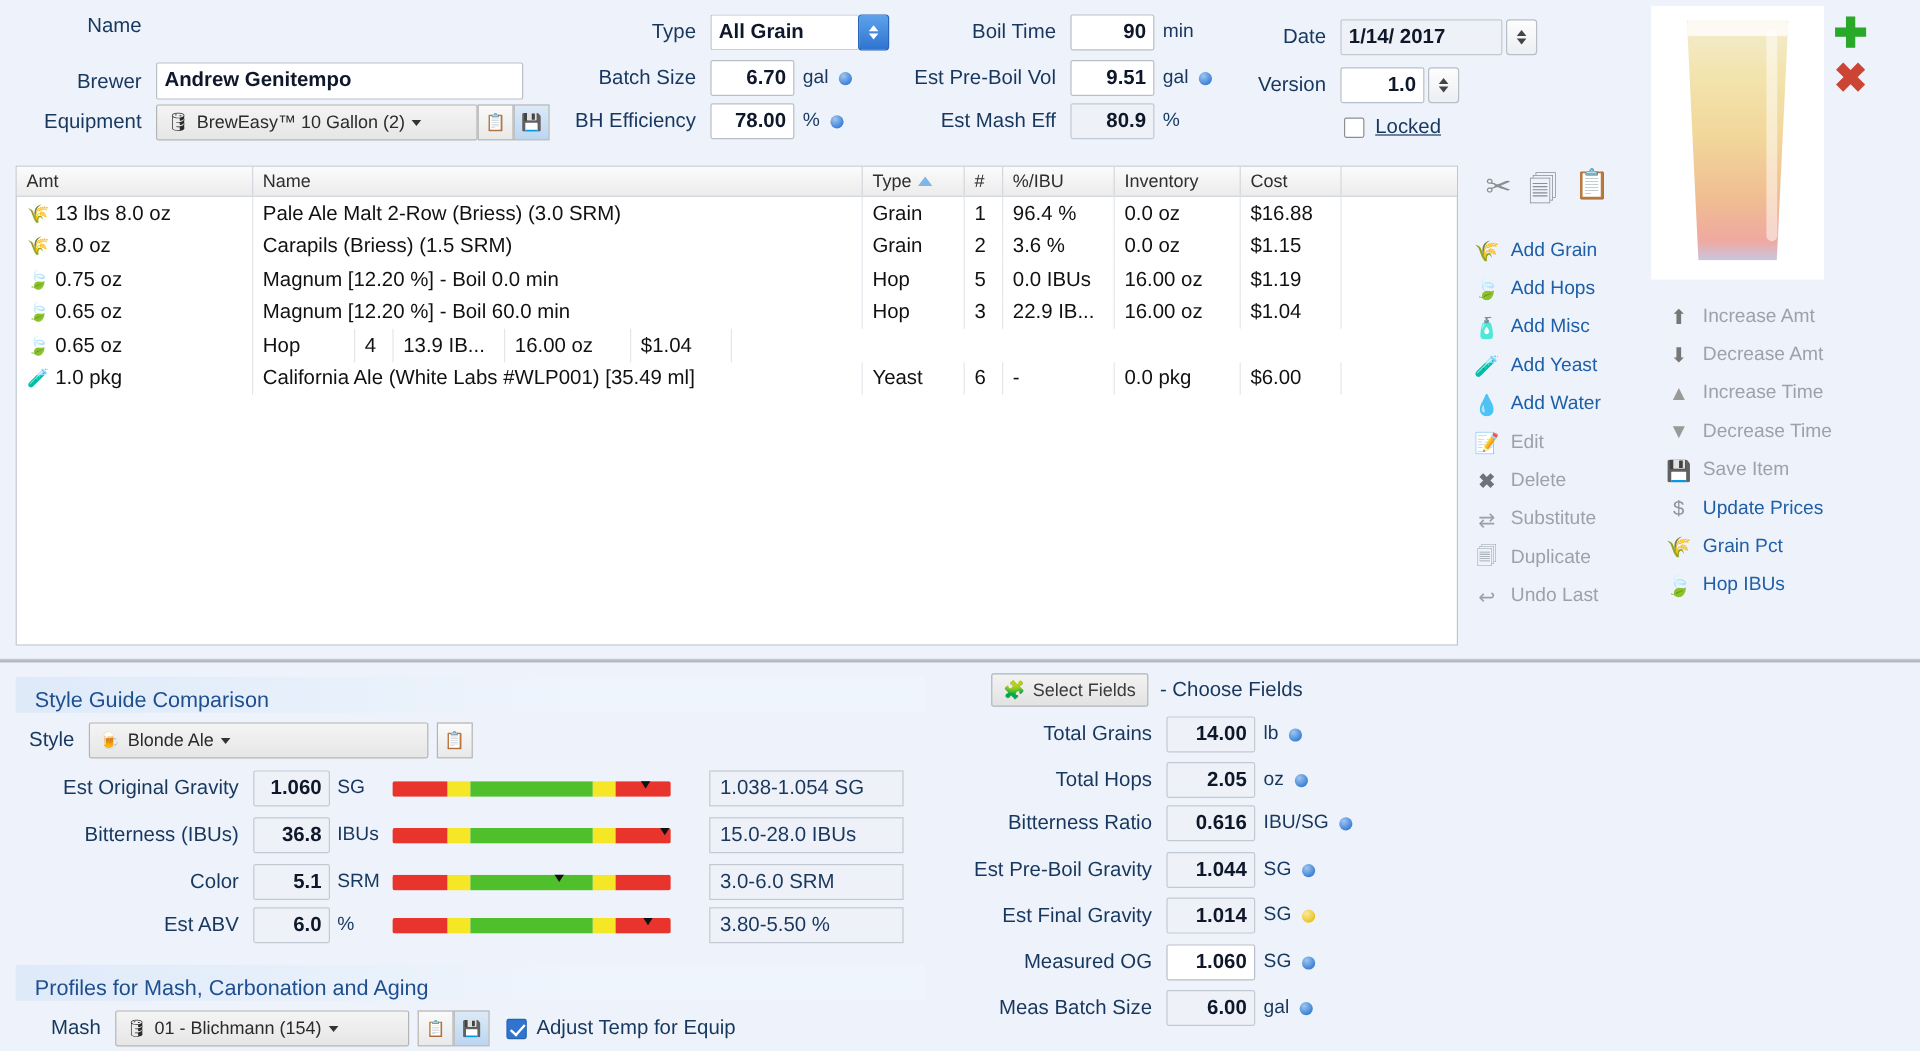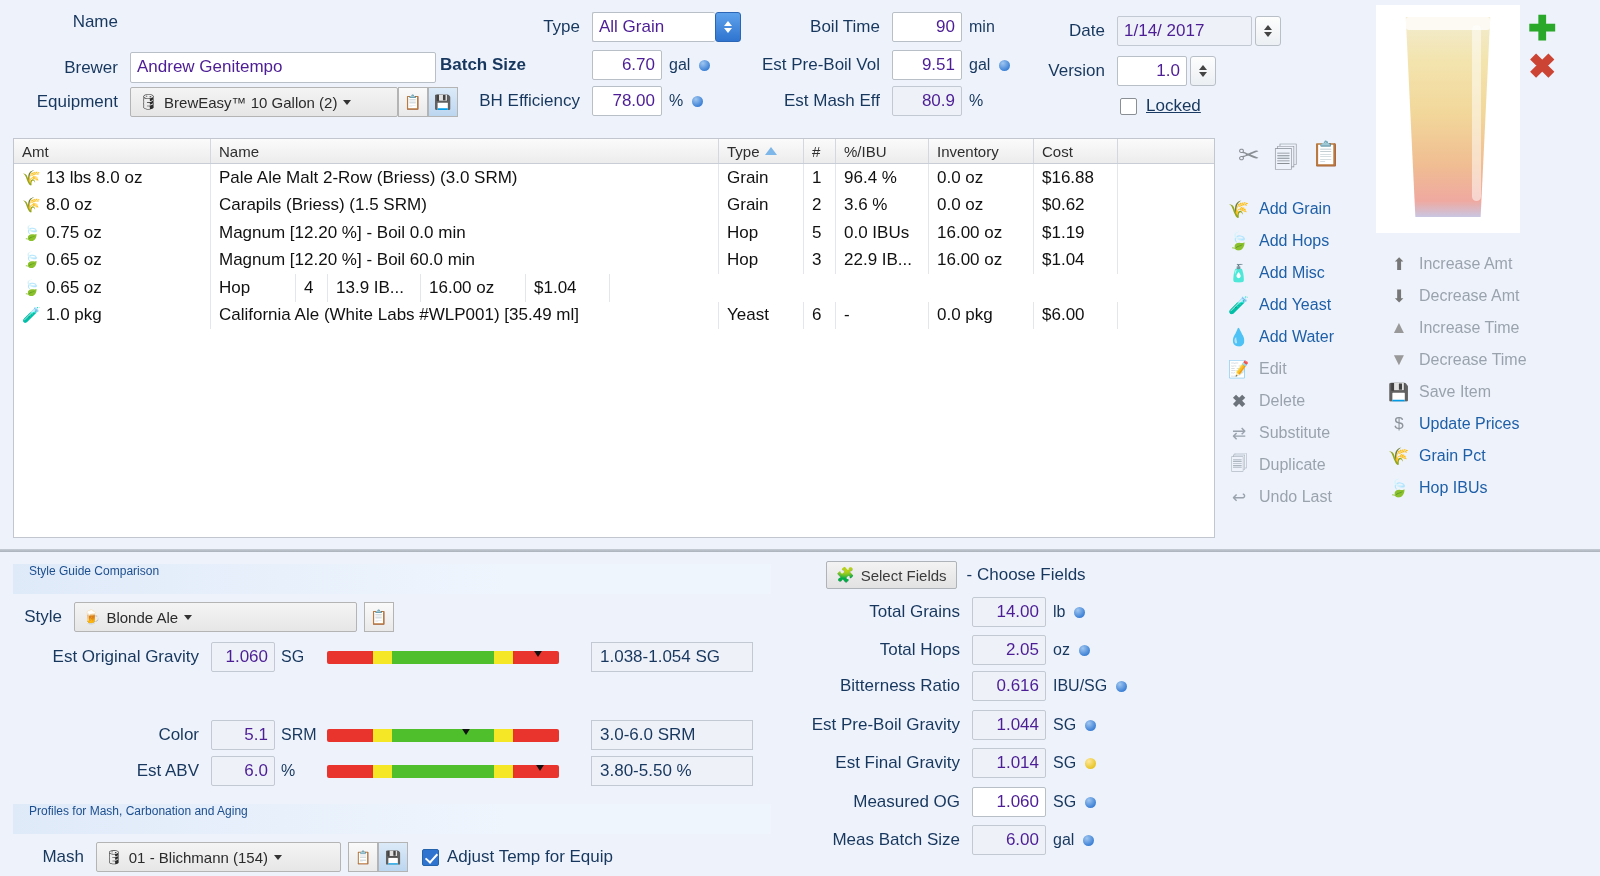--- a/index.html
+++ b/index.html
@@ -11,23 +11,24 @@
     color: #1b3a63;
     -webkit-font-smoothing: antialiased;
   }
   .app { position: relative; width: 1600px; height: 876px; }
 
   
   .lbl { font-size: 17px; color: #17375e; white-space: nowrap; }
   .unit { font-size: 16px; color: #17375e; }
   .fld {
     background: #fff; border: 1px solid #b9bfc7; border-radius: 2px;
-    font-size: 17px; color: #4c1d95; text-align: right;
+    font-size: 17px; color: #0f172a; text-align: right;
     padding: 3px 6px 4px 6px; height: 30px; line-height: 22px;
     font-family: "Liberation Sans", sans-serif;
+    font-weight: bold;
   }
   .fld.ro { background: #eef2f8; border-color: #c3c9d2; }
   .fld.left { text-align: left; }
   .dot { width: 11px; height: 11px; border-radius: 50%; display: inline-block;
          background: radial-gradient(circle at 35% 30%, #9fc6f0, #3f82d6 70%); }
   .dot.yellow { background: radial-gradient(circle at 35% 30%, #ffe89a, #e8c52a 70%); }
 
   
   .hdr { position: absolute; left: 0; top: 0; width: 1365px; height: 128px; }
   .row { position: absolute; display: flex; align-items: center; }
@@ -100,21 +101,21 @@
     border-radius: 0 0 14px 14px;
   }
   .glass .foam { position:absolute;left:6%;right:6%;top:0;height:13px;background:#fdfaf3;border-radius:3px; }
   .glass .shine { position:absolute;right:16%;top:4%;width:9px;height:88%;background:rgba(255,255,255,.5);border-radius:5px; }
   .plusx { position:absolute; left:1528px; top:10px; }
   .plusx div { font-size:34px; line-height:36px; font-weight:bold; }
 
   
   .sep { position:absolute; left:0; top:549px; width:1600px; height:3px; background:linear-gradient(#c6ccd4,#aab1ba); }
   .sect { position:absolute; background: linear-gradient(90deg,#dfeaf9,#eff5fd 65%); height: 30px;
-          display:flex; align-items:flex-start; padding-left:16px; font-size:12px; color:#1d4f8f; }
+          display:flex; align-items:flex-end; padding-left:16px; font-size:18px; color:#1d4f8f; }
 
   .sgrow { position:absolute; display:flex; align-items:center; }
   .bar { width:232px; height:13px; display:flex; border-radius:2px; overflow:hidden; position:relative; }
   .bar .r{background:#e8342d} .bar .y{background:#f5e626} .bar .g{background:#4fc02c}
   .marker { position:absolute; top:-11px; width:0;height:0;
             border-left:11px solid transparent;border-right:11px solid transparent;border-top:17px solid #111; }
   .marker:after{content:"";position:absolute;left:-3px;top:16px;width:6px;height:7px;background:#111;}
   .rangebox { background:#eef2f8; border:1px solid #c3c9d2; height:30px; font-size:17px;
               display:flex;align-items:center;padding:0 8px; color:#18375f; }
 
@@ -157,21 +158,21 @@
       <div style="margin-left:12px;display:flex;">
         <div class="fld left" style="width:123px;border-right:none;">All Grain</div>
         <div class="stepper">
             <i class="up"></i>
             <i class="dn"></i>
           </div>
       </div>
     </div>
 
     <div class="row" style="left:440px; top:50px;">
-      <span class="lbl" style="width:140px;font-weight:bold;">Batch Size</span>
+      <span class="lbl" style="width:140px;text-align:right;">Batch Size</span>
       <div class="fld" style="margin-left:12px;width:70px;">6.70</div>
       <span class="unit" style="margin-left:7px;">gal</span>
       <span class="dot" style="margin-left:9px;"></span>
     </div>
 
     <div class="row" style="left:440px; top:86px;">
       <span class="lbl" style="width:140px;text-align:right;">BH Efficiency</span>
       <div class="fld" style="margin-left:12px;width:70px;">78.00</div>
       <span class="unit" style="margin-left:7px;">%</span>
       <span class="dot" style="margin-left:9px;"></span>
@@ -263,21 +264,21 @@
     <div class="grow">
       <div class="c-amt">
           <span class="ing-ic">🌾</span>
           <span>8.0 oz</span>
         </div>
       <div class="c-name">Carapils (Briess) (1.5 SRM)</div>
       <div class="c-type">Grain</div>
       <div class="c-num">2</div>
       <div class="c-ibu">3.6 %</div>
       <div class="c-inv">0.0 oz</div>
-      <div class="c-cost">$0.62</div>
+      <div class="c-cost">$1.15</div>
       <div class="c-end"></div>
     </div>
     <div class="grow">
       <div class="c-amt">
           <span class="ing-ic">🍃</span>
           <span>0.75 oz</span>
         </div>
       <div class="c-name">Magnum [12.20 %] - Boil 0.0 min</div>
       <div class="c-type">Hop</div>
       <div class="c-num">5</div>
@@ -435,20 +436,34 @@
       <div class="r" style="width:20%"></div>
         <div class="y" style="width:8%"></div>
         <div class="g" style="width:44%"></div>
         <div class="y" style="width:8%"></div>
         <div class="r" style="width:20%"></div>
       <div class="marker" style="left:calc(91% - 11px);"></div>
     </div>
     <div class="rangebox" style="margin-left:32px;width:162px;">1.038-1.054 SG</div>
   </div>
 
+  <div class="sgrow" style="left:14px; top:681px;">
+    <span class="lbl" style="width:185px;text-align:right;">Bitterness (IBUs)</span>
+    <div class="fld ro" style="margin-left:12px;width:64px;">36.8</div>
+    <span class="unit" style="margin-left:6px;width:42px;">IBUs</span>
+    <div class="bar" style="margin-left:4px;">
+      <div class="r" style="width:20%"></div>
+        <div class="y" style="width:8%"></div>
+        <div class="g" style="width:44%"></div>
+        <div class="y" style="width:8%"></div>
+        <div class="r" style="width:20%"></div>
+      <div class="marker" style="left:calc(98% - 11px);"></div>
+    </div>
+    <div class="rangebox" style="margin-left:32px;width:162px;">15.0-28.0 IBUs</div>
+  </div>
 
   <div class="sgrow" style="left:14px; top:720px;">
     <span class="lbl" style="width:185px;text-align:right;">Color</span>
     <div class="fld ro" style="margin-left:12px;width:64px;">5.1</div>
     <span class="unit" style="margin-left:6px;width:42px;">SRM</span>
     <div class="bar" style="margin-left:4px;">
       <div class="r" style="width:20%"></div>
         <div class="y" style="width:8%"></div>
         <div class="g" style="width:44%"></div>
         <div class="y" style="width:8%"></div>

